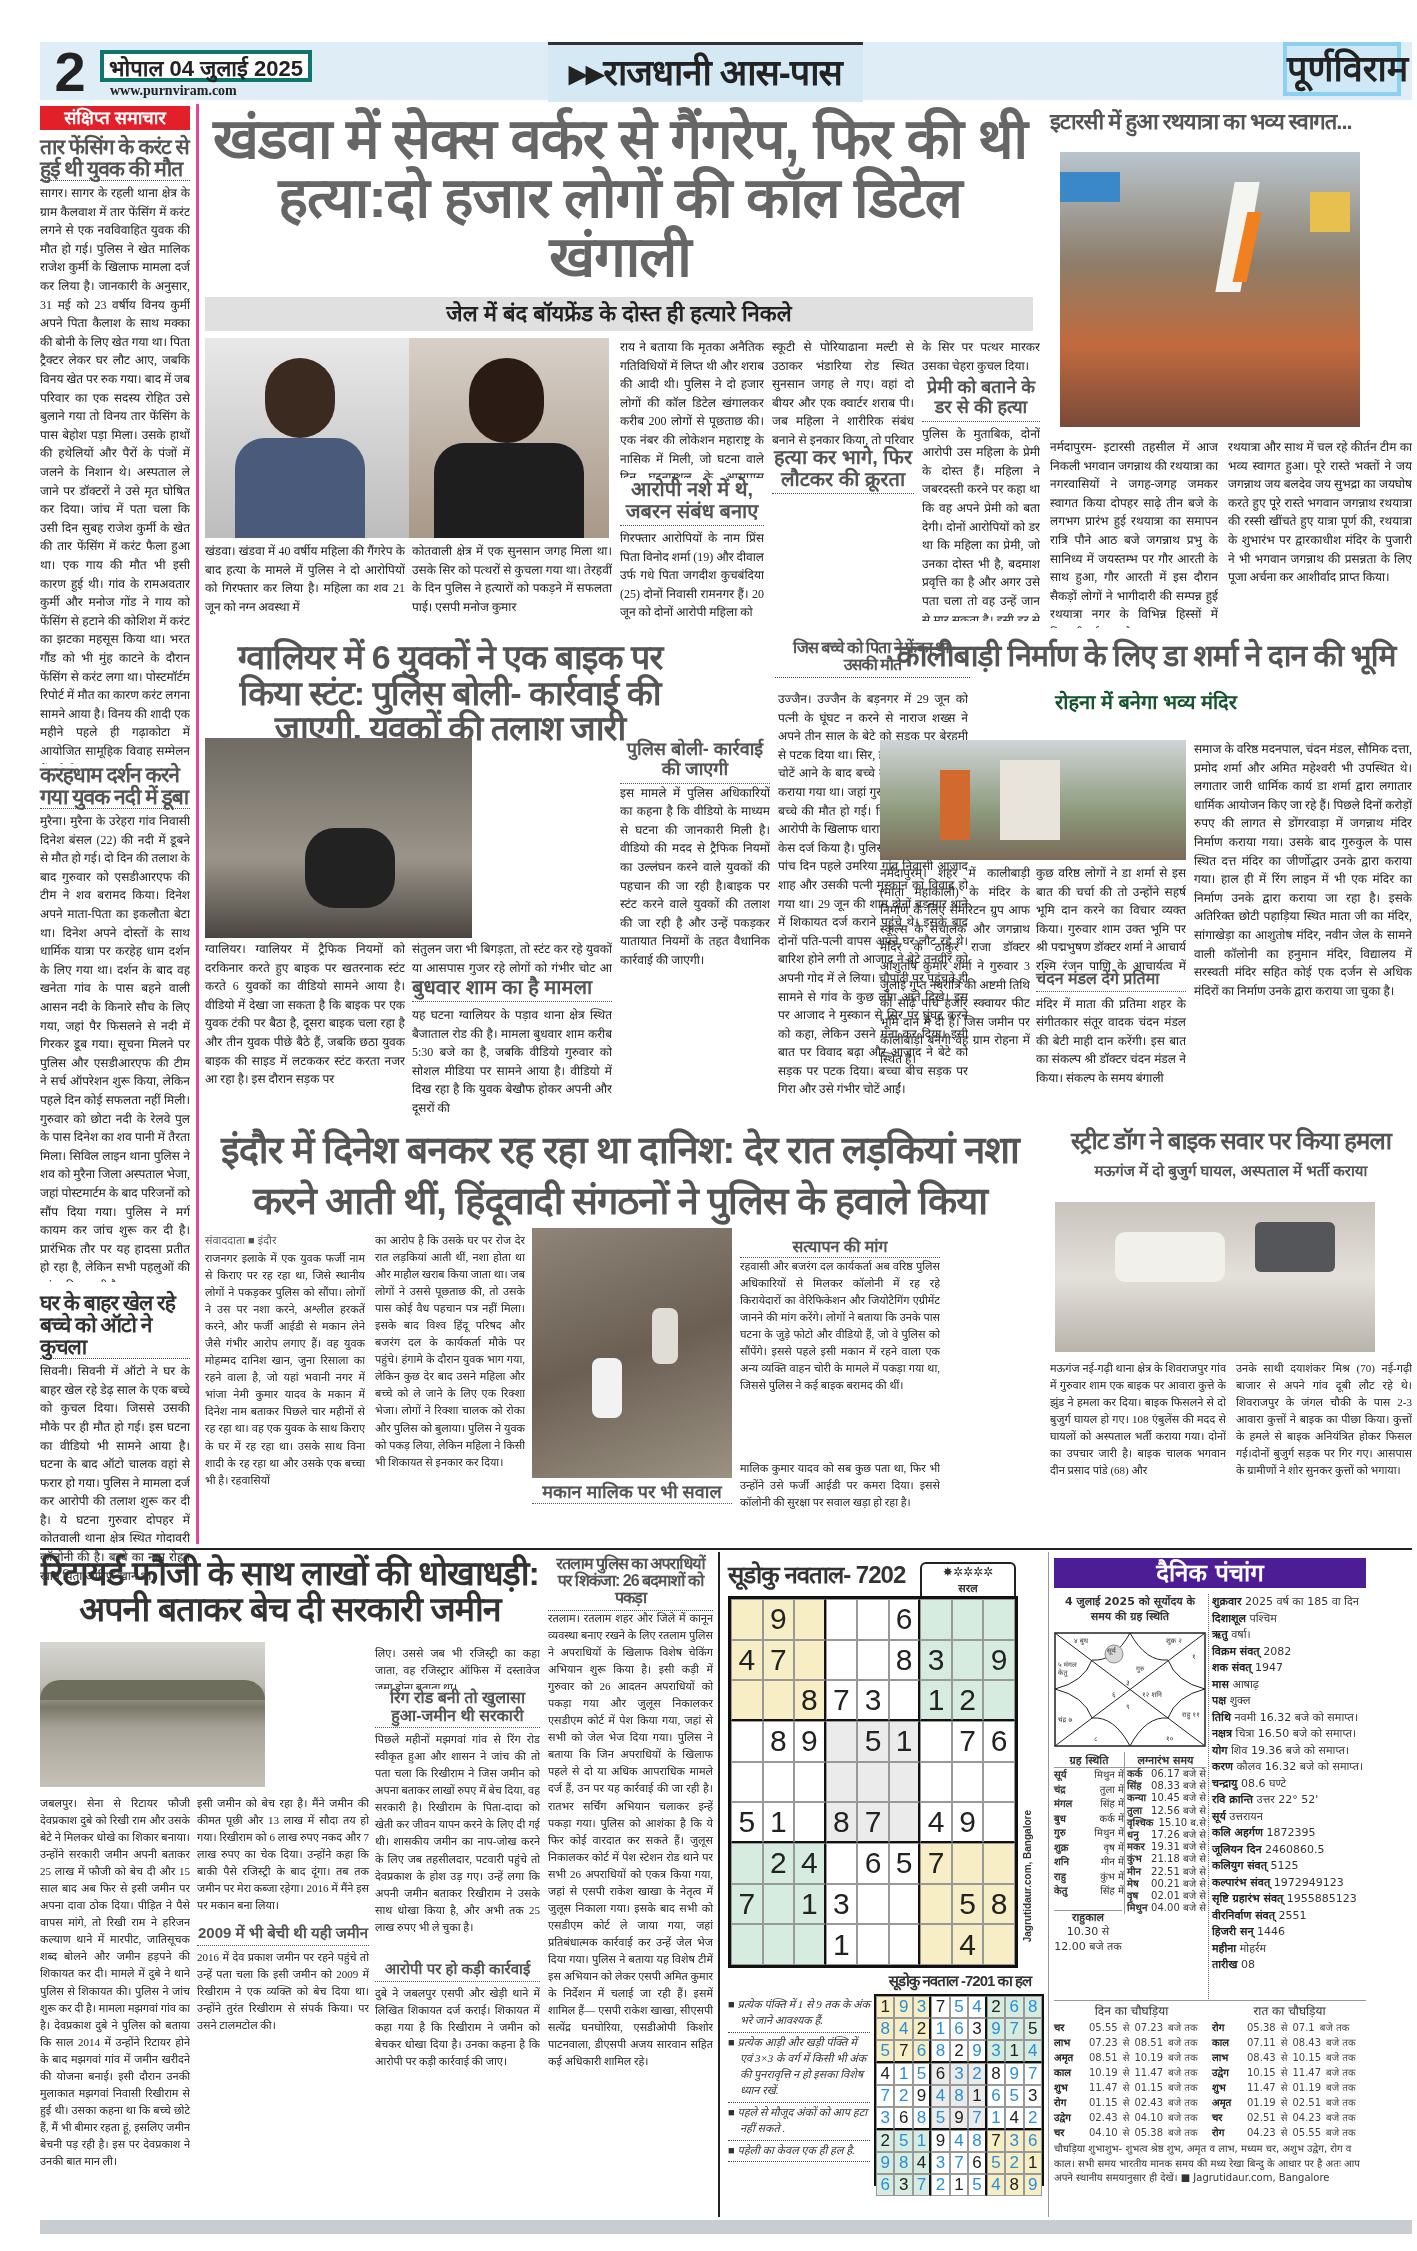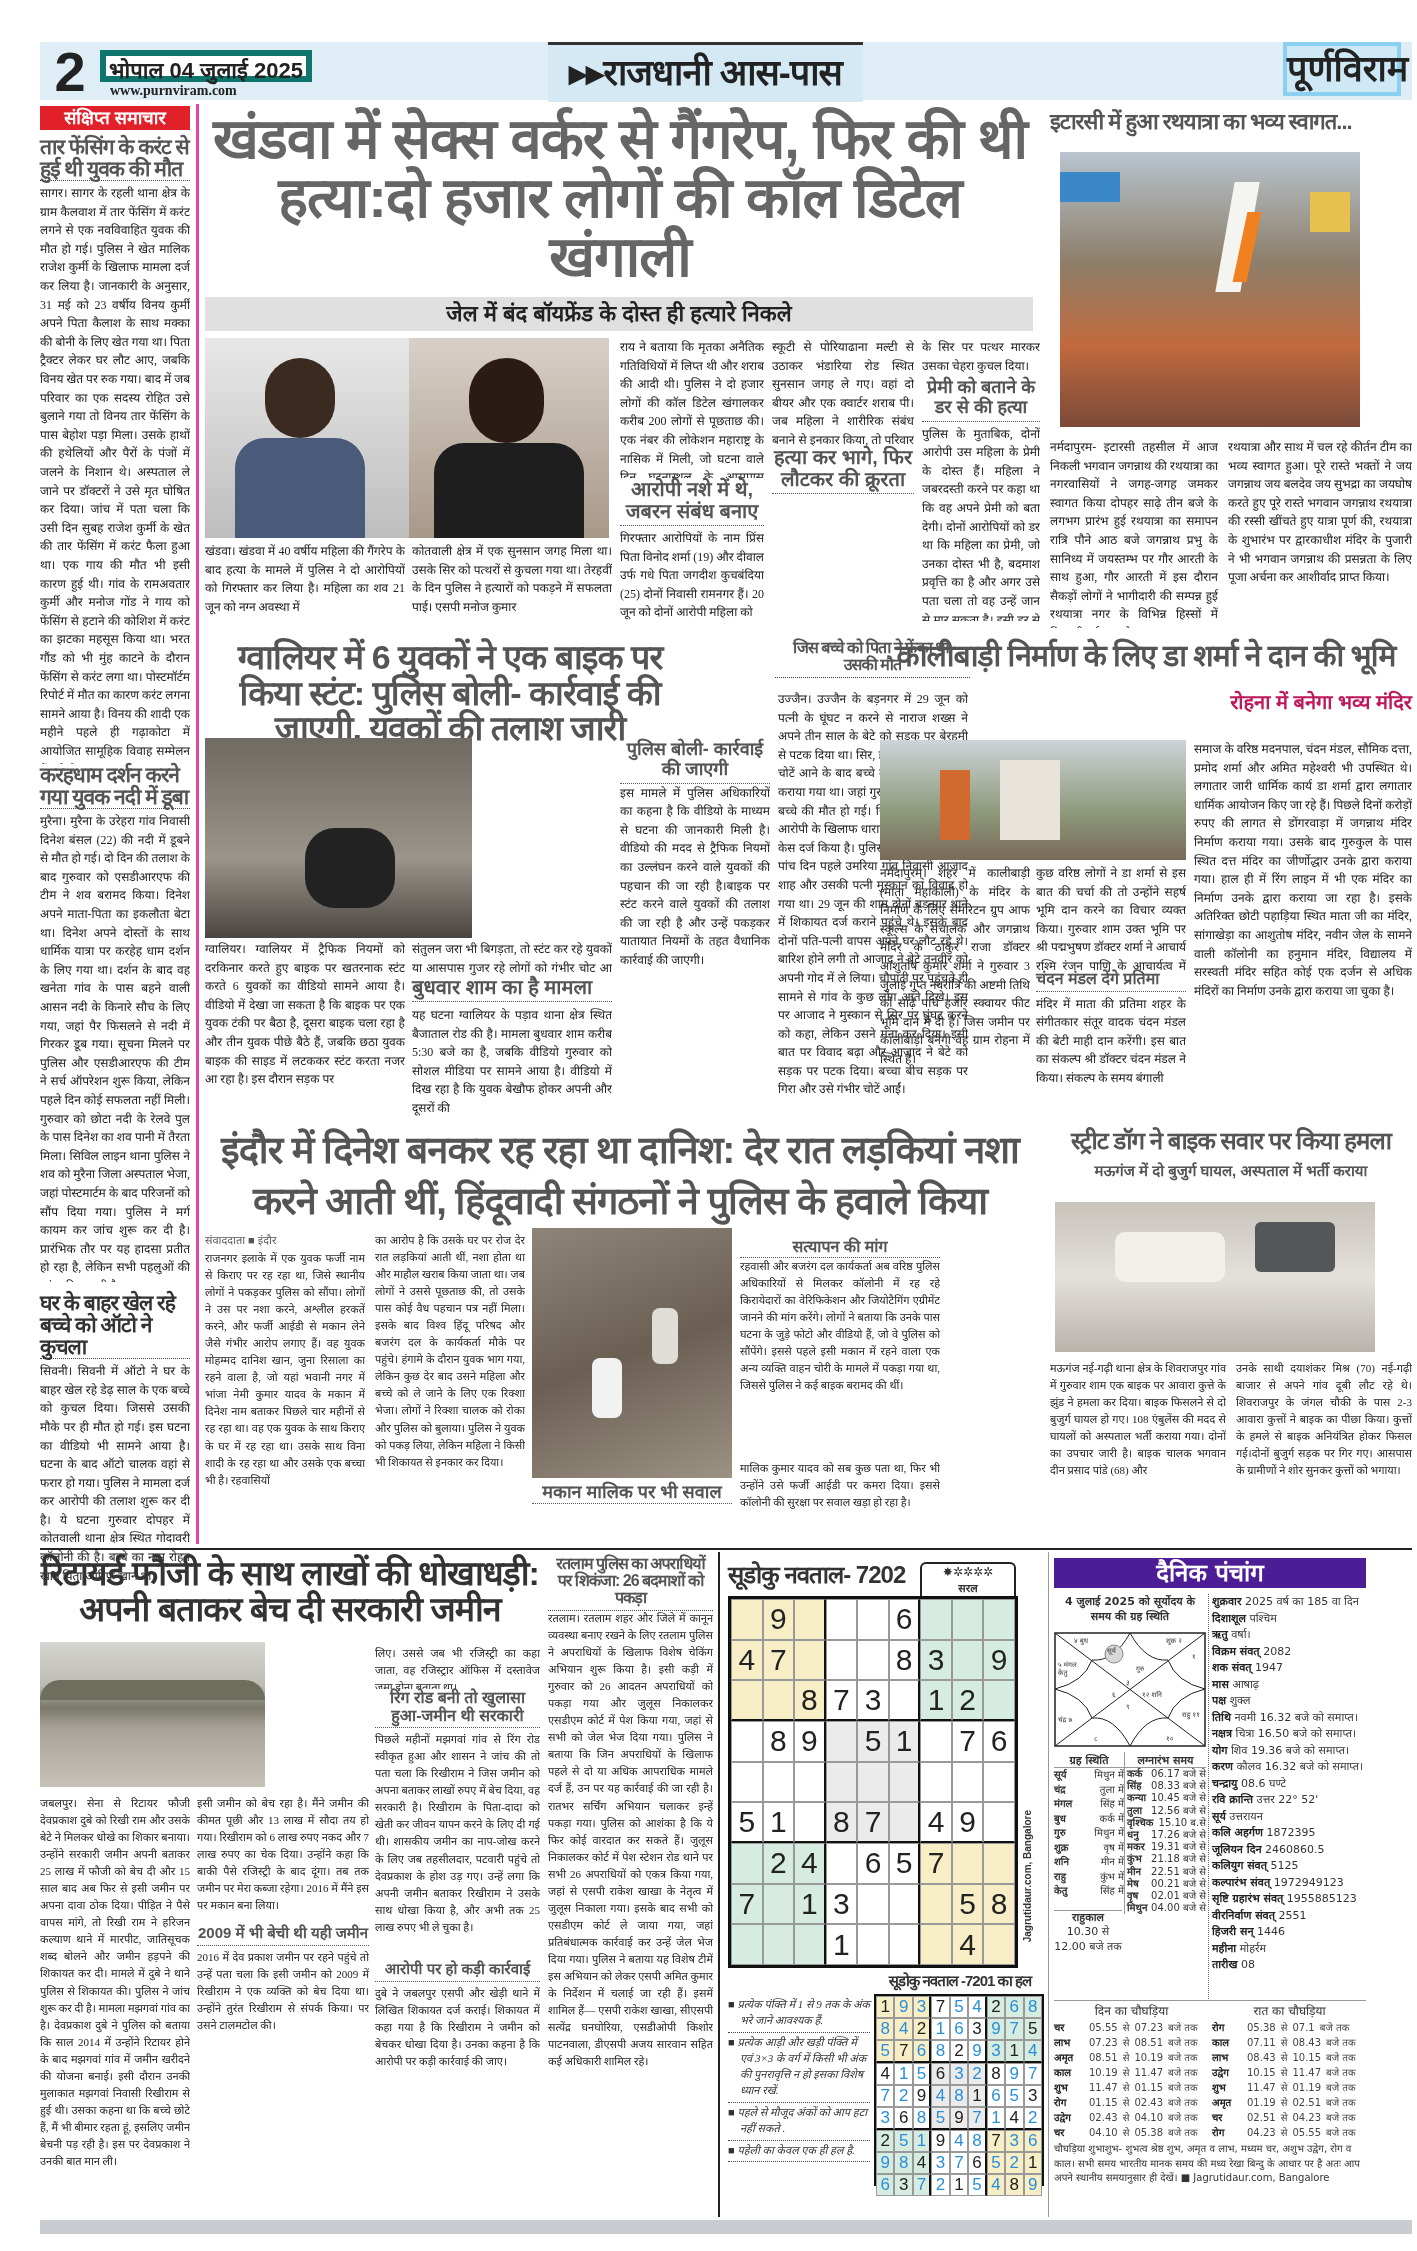--- a/index.html
+++ b/index.html
@@ -1,20 +1,20 @@
 <!DOCTYPE html>
 <html><head>
 <meta charset="utf-8">
 <style>
 *{box-sizing:border-box;margin:0;padding:0}
 body{width:1417px;height:2251px;background:#fff;font-family:"DejaVu Sans",sans-serif;color:#333;overflow:hidden;position:relative}
 .abs{position:absolute}
 .hdrband{position:absolute;left:40px;top:42px;width:1372px;height:58px;background:#dfeef6}
 .pgnum{position:absolute;left:40px;top:42px;width:60px;height:60px;font:bold 56px "Liberation Sans",sans-serif;color:#222;line-height:60px;text-align:center}
-.datebox{position:absolute;left:100px;top:50px;width:212px;height:32px;background:#fff;border:6px solid #0f766e;font:bold 22px "Liberation Sans",sans-serif;text-align:center;line-height:30px;color:#222}
+.datebox{position:absolute;left:100px;top:50px;width:212px;height:32px;background:#fff;border:4px solid #0f766e;font:bold 22px "Liberation Sans",sans-serif;text-align:center;line-height:30px;color:#222}
 .url{position:absolute;left:110px;top:83px;font:bold 14px "Liberation Serif",serif;color:#222}
 .section{position:absolute;left:548px;top:42px;width:315px;height:60px;background:#d4e9f4;border-top:3px solid #333;font:bold 36px "Liberation Sans",sans-serif;text-align:center;line-height:56px;color:#222;letter-spacing:-1px}
 .brand{position:absolute;left:1283px;top:42px;width:118px;height:54px;background:#cfe8f6;border:4px solid #8bd0f0;font:bold 36px "Liberation Sans",sans-serif;text-align:center;line-height:46px;color:#222}
 .vline{position:absolute;background:#e4479e;width:3px}
 .tag{position:absolute;left:40px;top:106px;width:150px;height:24px;background:#e2202a;color:#fff;font:bold 18px "Liberation Sans",sans-serif;text-align:center;line-height:24px}
 .lh{font-family:"Liberation Sans",sans-serif;font-weight:bold;color:#555;letter-spacing:-1px;line-height:1.05}
 .body{font:12px/1.55 "Liberation Serif",serif;color:#222;text-align:justify;overflow:hidden}
 .sub{font:bold 24px/1.1 "Liberation Sans",sans-serif;color:#555;text-align:center;border-bottom:1px dotted #555;padding-bottom:3px}
 .photo{position:absolute;overflow:hidden}
 .dots{border-bottom:1px dotted #444}
@@ -100,21 +100,21 @@
 </div>
 <div class="abs" style="left:620px;top:740px;width:150px">
   <div class="sub" style="font-size:18px">पुलिस बोली- कार्रवाई की जाएगी</div>
   <div class="body" style="height:200px;margin-top:0">इस मामले में पुलिस अधिकारियों का कहना है कि वीडियो के माध्यम से घटना की जानकारी मिली है। वीडियो की मदद से ट्रैफिक नियमों का उल्लंघन करने वाले युवकों की पहचान की जा रही है।बाइक पर स्टंट करने वाले युवकों की तलाश की जा रही है और उन्हें पकड़कर यातायात नियमों के तहत वैधानिक कार्रवाई की जाएगी।</div>
 </div>
 
 <div class="abs lh" style="left:775px;top:640px;width:195px;font-size:16px;text-align:center;border-bottom:1px dotted #444;padding-bottom:3px">जिस बच्चे को पिता ने फेंका था, उसकी मौत</div>
 <div class="abs body" style="left:778px;top:690px;width:190px;height:410px">उज्जैन। उज्जैन के बड़नगर में 29 जून को पत्नी के घूंघट न करने से नाराज शख्स ने अपने तीन साल के बेटे को सड़क पर बेरहमी से पटक दिया था। सिर, हाथ और पैर में गंभीर चोटें आने के बाद बच्चे को अस्पताल में भर्ती कराया गया था। जहां गुरुवार इलाज के दौरान बच्चे की मौत हो गई। जिसके बाद पुलिस ने आरोपी के खिलाफ धाराएं बढ़ाते हुए हत्या का केस दर्ज किया है। पुलिस के मुताबिक, करीब पांच दिन पहले उमरिया गांव निवासी आजाद शाह और उसकी पत्नी मुस्कान का विवाद हो गया था। 29 जून की शाम दोनों बड़नगर थाने में शिकायत दर्ज कराने पहुंचे थे। इसके बाद दोनों पति-पत्नी वापस अपने घर लौट रहे थे। बारिश होने लगी तो आजाद ने बेटे तनवीर को अपनी गोद में ले लिया। चौपाटी पर पहुंचते ही सामने से गांव के कुछ लोग आते दिखे। इस पर आजाद ने मुस्कान से सिर पर घूंघट करने को कहा, लेकिन उसने मना कर दिया। इसी बात पर विवाद बढ़ा और आजाद ने बेटे को सड़क पर पटक दिया। बच्चा बीच सड़क पर गिरा और उसे गंभीर चोटें आईं।</div>
 
 <div class="abs lh" style="left:880px;top:640px;width:532px;font-size:30px;text-align:center;color:#555">कालीबाड़ी निर्माण के लिए डा शर्मा ने दान की भूमि</div>
-<div class="abs" style="left:880px;top:688px;width:532px;font:bold 20px 'Liberation Sans',sans-serif;text-align:right;color:#be185d">रोहना में बनेगा भव्य मंदिर</div>
+<div class="abs" style="left:880px;top:688px;width:532px;font:bold 20px 'Liberation Sans',sans-serif;text-align:center;color:#14532d">रोहना में बनेगा भव्य मंदिर</div>
 <div class="photo" style="left:880px;top:740px;width:306px;height:120px;background:linear-gradient(180deg,#cfd4d8,#8d9a7c 60%,#7a6a58)">
   <div style="position:absolute;left:120px;top:20px;width:60px;height:80px;background:#e8e4dc"></div>
   <div style="position:absolute;left:60px;top:30px;width:30px;height:70px;background:#d26a30"></div>
 </div>
 <div class="abs body" style="left:880px;top:864px;width:150px;height:236px">नर्मदापुरम्।  शहर में कालीबाड़ी (माता महाकाली) के मंदिर के निर्माण के लिए सेमरिटन ग्रुप आफ स्कूल्स के संचालक और जगन्नाथ मंदिर के ठाकुर राजा डॉक्टर आशुतोष कुमार शर्मा ने गुरुवार 3 जुलाई गुप्त नवरात्रि की अष्टमी तिथि को साढ़े पांच हजार स्क्वायर फीट भूमि दान में दी है। जिस जमीन पर कालीबाड़ी बनेगी वह ग्राम रोहना में स्थित है।</div>
 <div class="abs" style="left:1036px;top:864px;width:150px">
   <div class="body" style="height:106px">कुछ वरिष्ठ लोगों ने डा शर्मा से इस बात की चर्चा की तो उन्होंने सहर्ष भूमि दान करने का विचार व्यक्त किया। गुरुवार शाम उक्त भूमि पर श्री पद्मभुषण डॉक्टर शर्मा ने आचार्य रश्मि रंजन पाणि के आचार्यत्व में भूमि दान का संकल्प किया।</div>
   <div class="sub" style="font-size:16px;text-align:left">चंदन मंडल देंगे प्रतिमा</div>
   <div class="body" style="height:110px;margin-top:3px">मंदिर में माता की प्रतिमा शहर के संगीतकार संतूर वादक चंदन मंडल की बेटी माही दान करेंगी। इस बात का संकल्प श्री डॉक्टर चंदन मंडल ने किया। संकल्प के समय बंगाली</div>
 </div>

